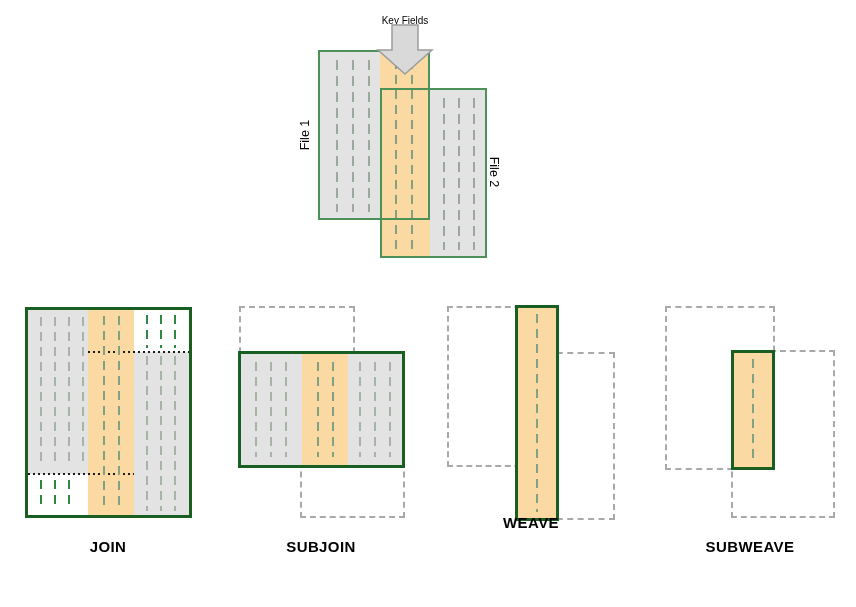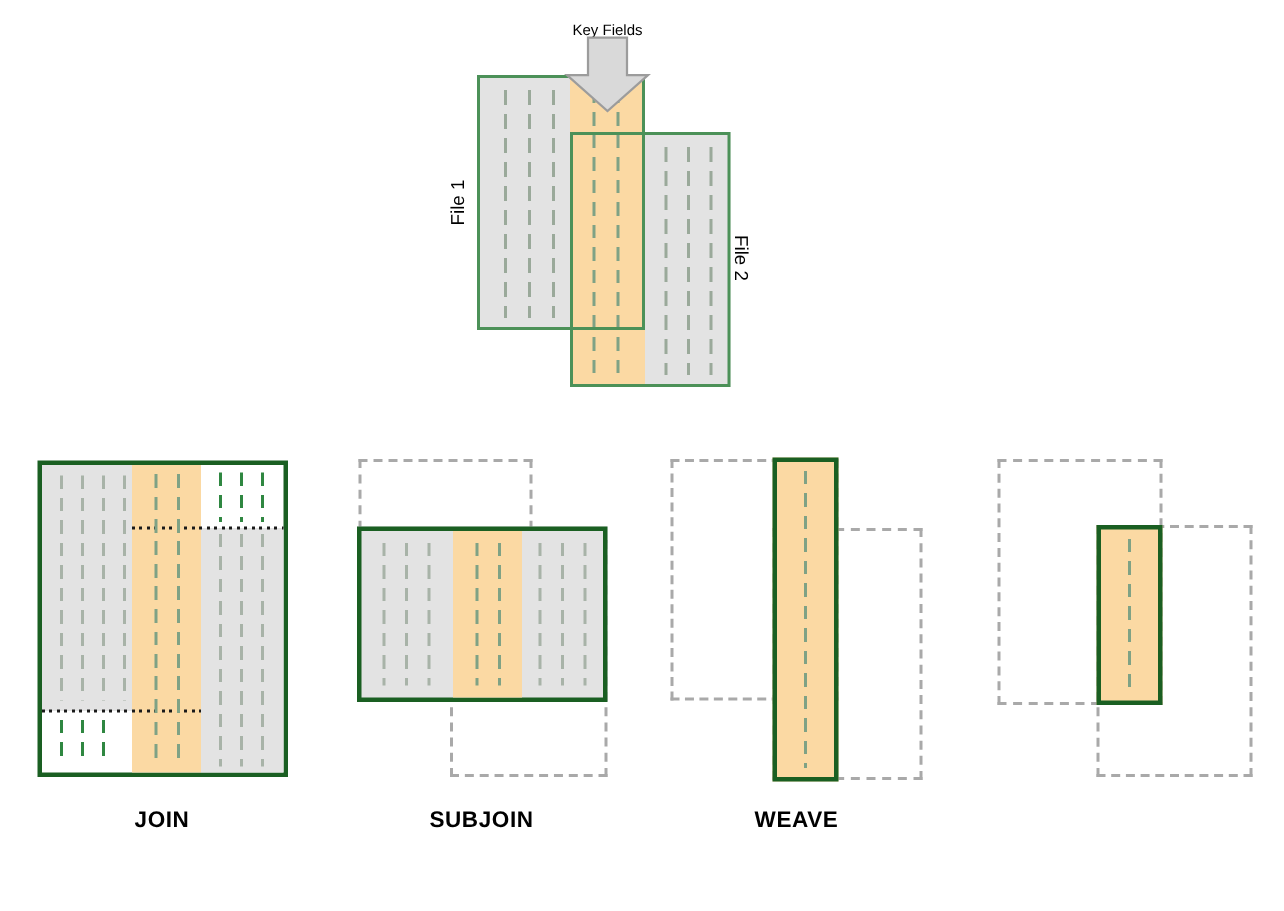--- a/index.html
+++ b/index.html
@@ -112,15 +112,16 @@
   </div>
 
   <div class="ghost" style="left:665px; top:306px; width:110px; height:164px;"></div>
   <div class="ghost" style="left:731px; top:350px; width:104px; height:168px;"></div>
   <div class="solid-rect" style="left:731px; top:350px; width:44px; height:120px; background:var(--fill-orange);">
     <div class="vdash vdash-mid" style="left:18px; top:6px; height:102px;"></div>
   </div>
 
   <div class="op-label" style="left:256px; top:538px;">SUBJOIN</div>
   <div class="op-label" style="left:43px;  top:538px;">JOIN</div>
-  <div class="op-label" style="left:466px; top:538px;text-align:center;">WEAVE</div>
+  <div class="op-label" style="left:466px; top:514px;text-align:center;">WEAVE</div>
+  <div class="op-label" style="left:685px; top:538px;">SUBWEAVE</div>
 
 </div>
 
 </body></html>

